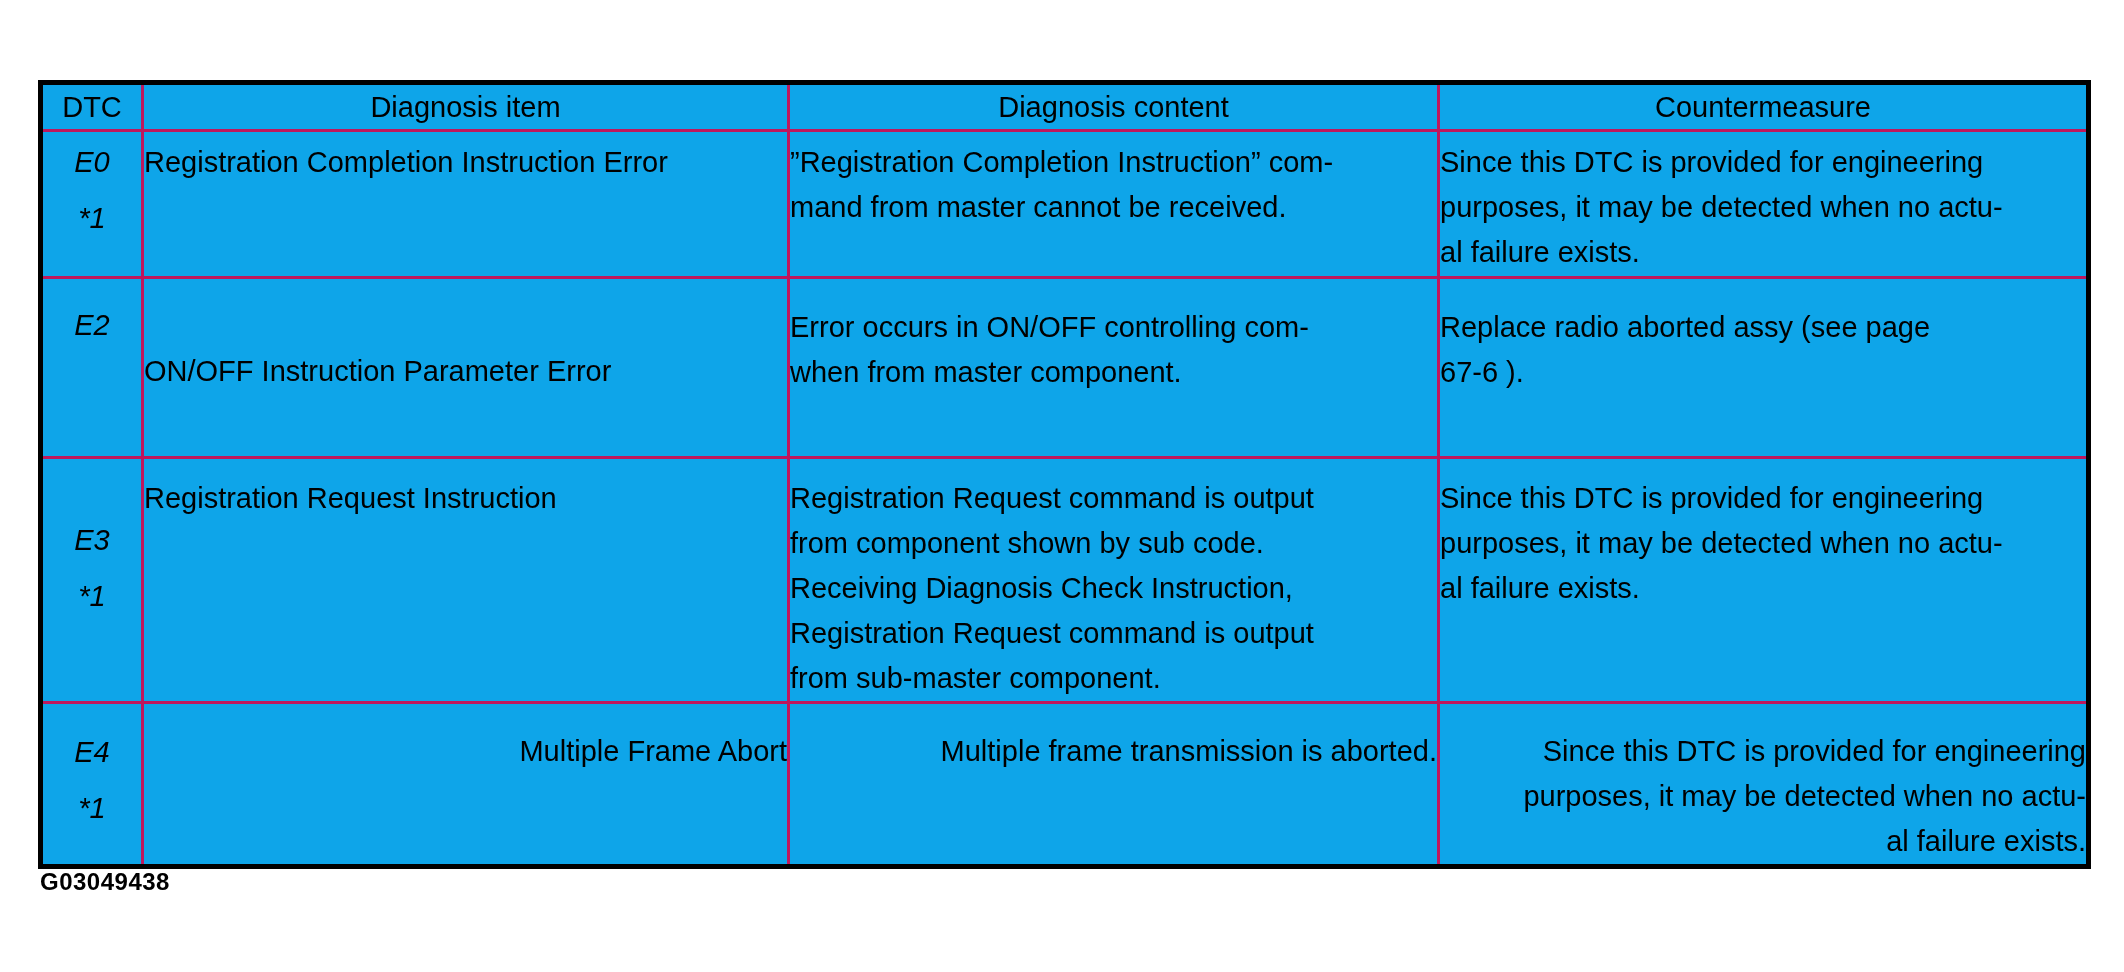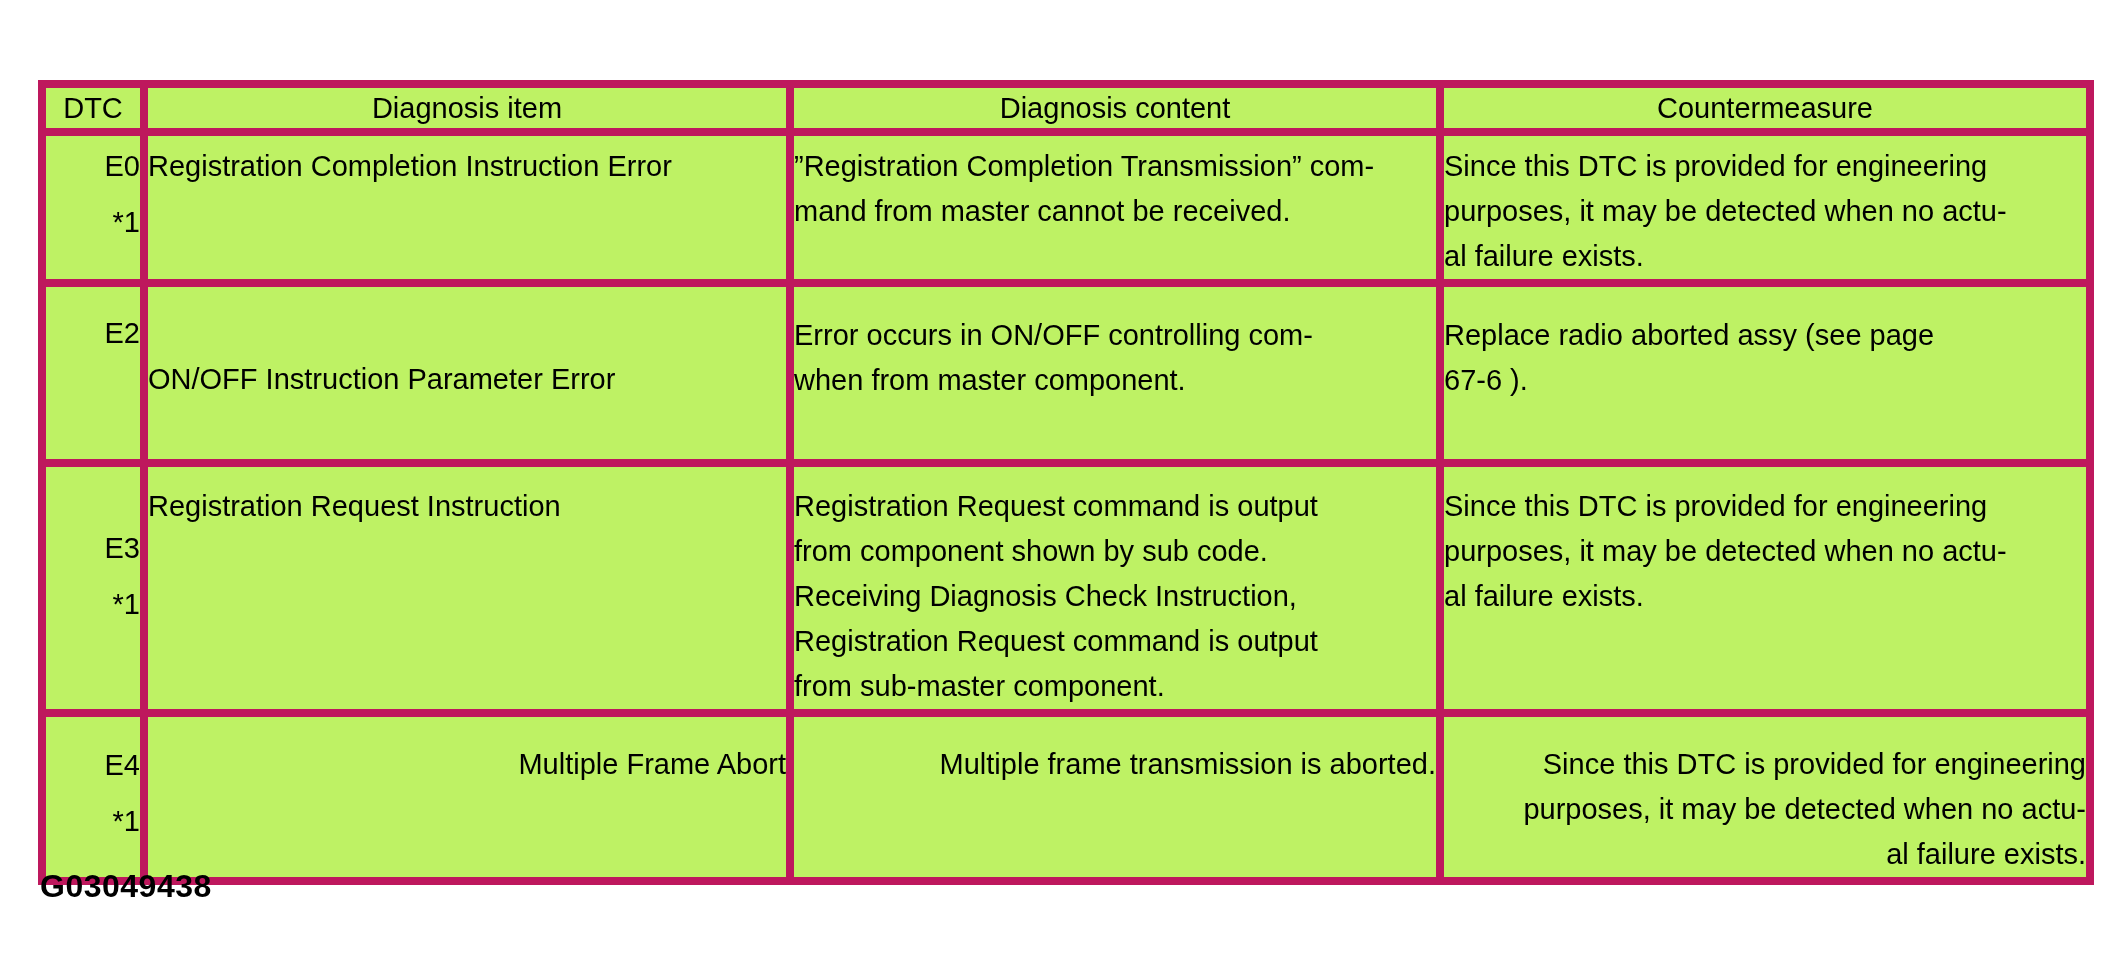--- a/index.html
+++ b/index.html
@@ -20,45 +20,46 @@
     position: absolute;
     left: 38px;
     top: 80px;
     width: 2048px;
     border-collapse: collapse;
     table-layout: fixed;
     border: 5px solid #000000;
   }
   table.dtc-table th,
   table.dtc-table td {
-    border: 8px solid #be185d;
+    border: 3px solid #be185d;
     padding: 0;
     vertical-align: top;
     font-size: 29px;
     font-weight: 400;
     color: #000000;
-    background: #bef264;
+    background: #0ea5e9;
   }
   
   tr.hrow { height: 48px; }
   tr.hrow th {
     text-align: center;
     vertical-align: middle;
     line-height: 30px;
     font-weight: 400;
   }
   
   tr.r1 { height: 147px; }
   tr.r2 { height: 180px; }
   tr.r3 { height: 238px; }
   tr.r4 { height: 157px; }
 
   td.c-dtc {
-    text-align: right;
+    text-align: center;
     line-height: 56px;
+    font-style: italic;
   }
   td.c-item, td.c-content, td.c-counter {
     padding-left: 18px;
     padding-right: 10px;
     line-height: 45px;
   }
   .line { white-space: nowrap; }
 
   
   tr.r1 td.c-dtc     { padding-top: 2px; }
@@ -78,21 +79,21 @@
 
   tr.r4 td.c-dtc     { padding-top: 20px; }
   tr.r4 td.c-item,
   tr.r4 td.c-content,
   tr.r4 td.c-counter { padding-top: 25px; text-align: right; }
 
   .figure-id {
     position: absolute;
     left: 40px;
     top: 868px;
-    font-size: 32px;
+    font-size: 24px;
     font-weight: 700;
     letter-spacing: 0.5px;
     color: #000000;
   }
 </style>
 </head>
 <body>
 
 <div class="page">
 
@@ -115,21 +116,21 @@
 
       <tr class="r1">
         <td class="c-dtc">
           <div class="line">E0</div>
           <div class="line">*1</div>
         </td>
         <td class="c-item">
           <div class="line">Registration Completion Instruction Error</div>
         </td>
         <td class="c-content">
-          <div class="line">”Registration Completion Transmission” com-</div>
+          <div class="line">”Registration Completion Instruction” com-</div>
           <div class="line">mand from master cannot be received.</div>
         </td>
         <td class="c-counter">
           <div class="line">Since this DTC is provided for engineering</div>
           <div class="line">purposes, it may be detected when no actu-</div>
           <div class="line">al failure exists.</div>
         </td>
       </tr>
 
       <tr class="r2">

